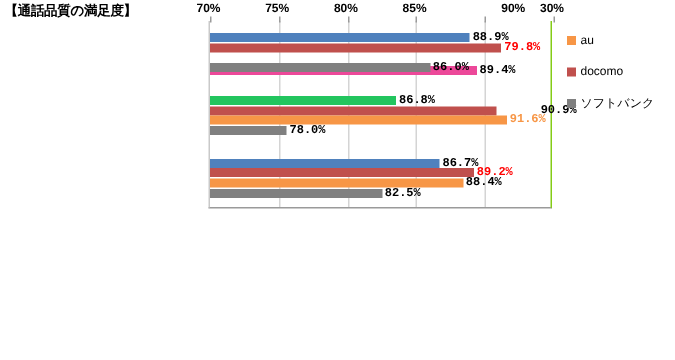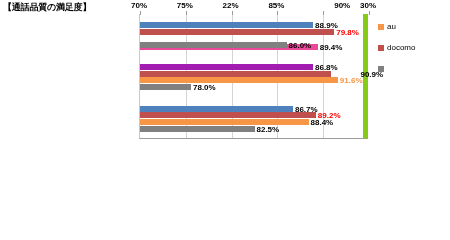--- a/index.html
+++ b/index.html
@@ -17,23 +17,24 @@
     font-size:9px;font-weight:bold;letter-spacing:-0.2px;
     white-space:nowrap;
   }
 
   
   .plot{
     position:absolute;
     left:139px;top:14px;
     width:229px;height:125px;
     border-left:1px solid #c9c9c9;
-    border-right:5px solid #84cc16;
+    border-right:1px solid #84cc16;
     border-bottom:1px solid #9a9a9a;
     box-sizing:border-box;
+    font-family:Liberation Mono, monospace;
   }
   .gridline{
     position:absolute;top:0;bottom:0;width:1px;background:#d4d4d4;
   }
   .tick{
     position:absolute;top:-3px;height:4px;width:1px;background:#9a9a9a;
   }
   .axislabel{
     position:absolute;top:1px;
     font-size:8px;font-weight:bold;
@@ -92,21 +93,21 @@
       </div>
       <div class="bar" style="top: 15.0333px; width: 194.192px; background: rgb(192, 80, 77);">
         <div class="val" style="color: rgb(255, 0, 0);">79.8%</div>
       </div>
       <div class="bar" style="top: 30px; width: 177.704px; background: #ec4899;">
         <div class="val" style="color: rgb(0, 0, 0);">89.4%</div>
       </div>
       <div class="bar" style="top: 28.2333px; width: 146.56px; background: rgb(128, 128, 128);">
         <div class="val" style="color: rgb(0, 0, 0);">86.0%</div>
       </div>
-      <div class="bar" style="top: 50.1px; width: 149px; background: #a21caf; padding-left: 24px;">
+      <div class="bar" style="top: 50.1px; width: 124px; background: #22c55e;">
         <div class="val" style="color: rgb(0, 0, 0);">86.8%</div>
       </div>
       <div class="bar" style="top: 56.7px; width: 191.444px; background: rgb(192, 80, 77);">
         <div class="val" style="color: rgb(0, 0, 0); margin-left: 29px;">90.9%</div>
       </div>
       <div class="bar" style="top: 63.3px; width: 197.856px; background: rgb(247, 150, 70);">
         <div class="val" style="color: rgb(247, 150, 70);">91.6%</div>
       </div>
       <div class="bar" style="top: 69.9px; width: 51px; background: rgb(128, 128, 128);">
         <div class="val" style="color: rgb(0, 0, 0);">78.0%</div>
@@ -121,35 +122,36 @@
         <div class="val" style="color: rgb(0, 0, 0);">88.4%</div>
       </div>
       <div class="bar" style="top: 111.567px; width: 114.5px; background: rgb(128, 128, 128);">
         <div class="val" style="color: rgb(0, 0, 0);">82.5%</div>
       </div>
     </div>
 
   <div id="axis-labels" style="position: absolute; left: 0px; top: 0px;">
       <div class="axislabel" style="left: 139px;">70%</div>
       <div class="axislabel" style="left: 184.8px;">75%</div>
-      <div class="axislabel" style="left: 230.6px;">22%</div>
+      <div class="axislabel" style="left: 230.6px;">80%</div>
       <div class="axislabel" style="left: 276.4px;">85%</div>
       <div class="axislabel" style="left: 322.2px; margin-left: 20px;">90%</div>
       <div class="axislabel" style="left: 368px;">30%</div>
     </div>
 
   <div id="cat-labels" style="position: absolute; left: 0px; top: 0px; width: 450px;"></div>
 
   <div class="legend" id="legend">
       <div class="legend-item">
         <span class="swatch" style="background: rgb(247, 150, 70);"></span>
         <span class="legend-text">au</span>
       </div>
       <div class="legend-item">
         <span class="swatch" style="background: rgb(192, 80, 77);"></span>
         <span class="legend-text">docomo</span>
       </div>
       <div class="legend-item">
         <span class="swatch" style="background: rgb(128, 128, 128);"></span>
+        <span class="legend-text">ソフトバンク</span>
       </div>
     </div>
 
 </div>
 
 </body></html>

